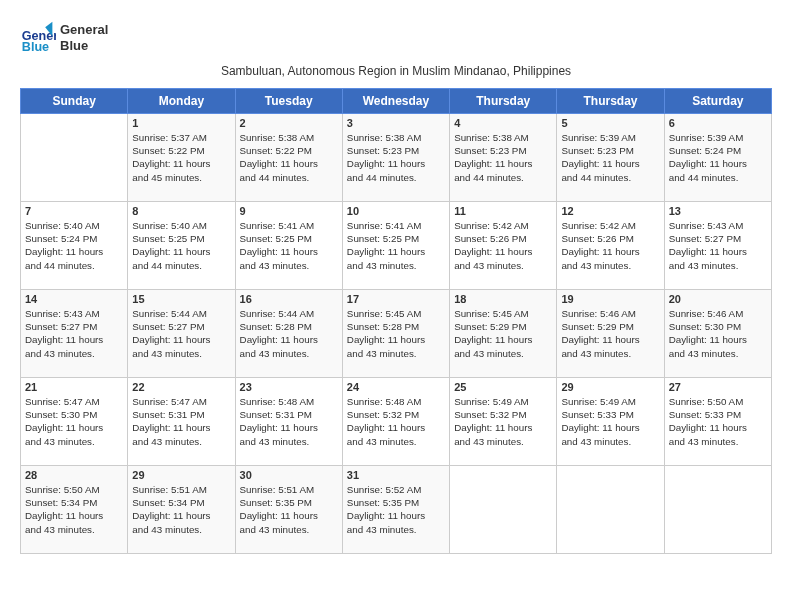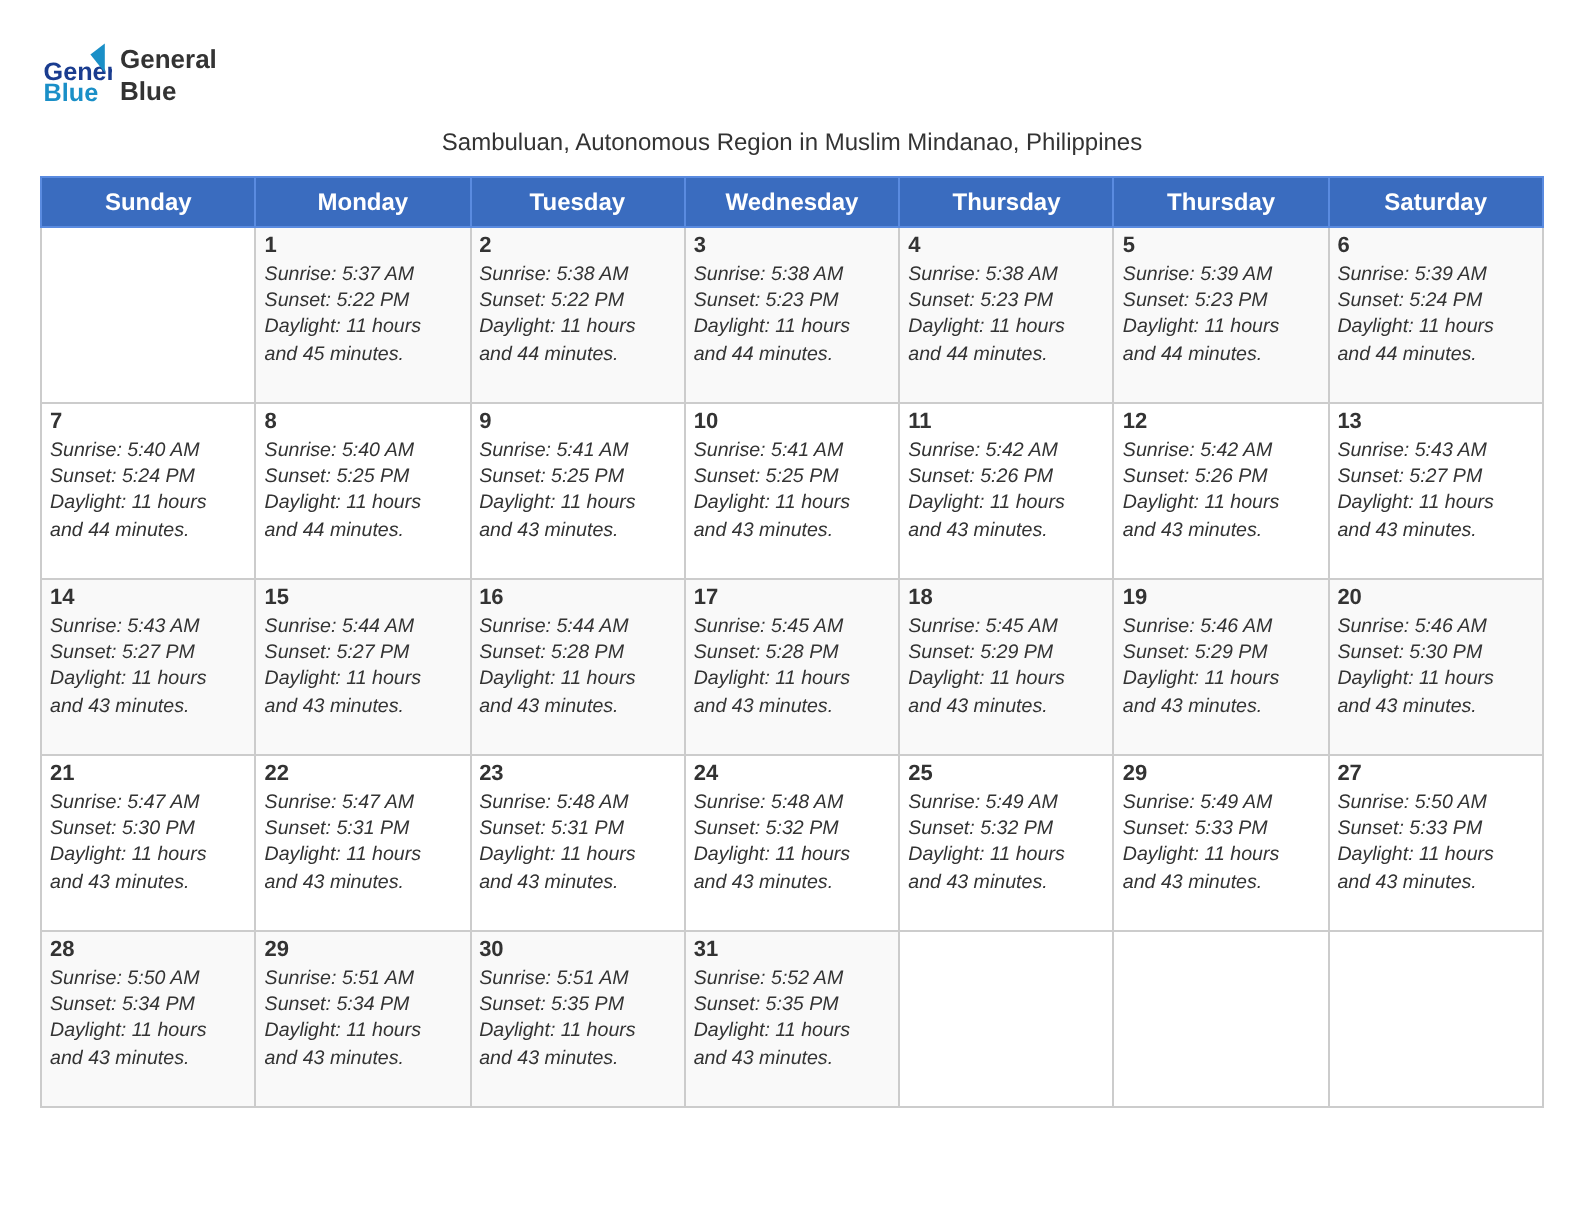--- a/index.html
+++ b/index.html
@@ -75,21 +75,20 @@
     .day-num {
       font-weight: bold;
       font-size: 11px;
       display: block;
       margin-bottom: 2px;
     }
     .day-info {
       font-size: 9.8px;
       line-height: 1.35;
       color: #333;
-      font-style: italic;
     }
     .empty-cell {
       background: #fff !important;
     }
   </style>
 </head>
 <body>
 
 <div class="header">
   <div class="logo">

